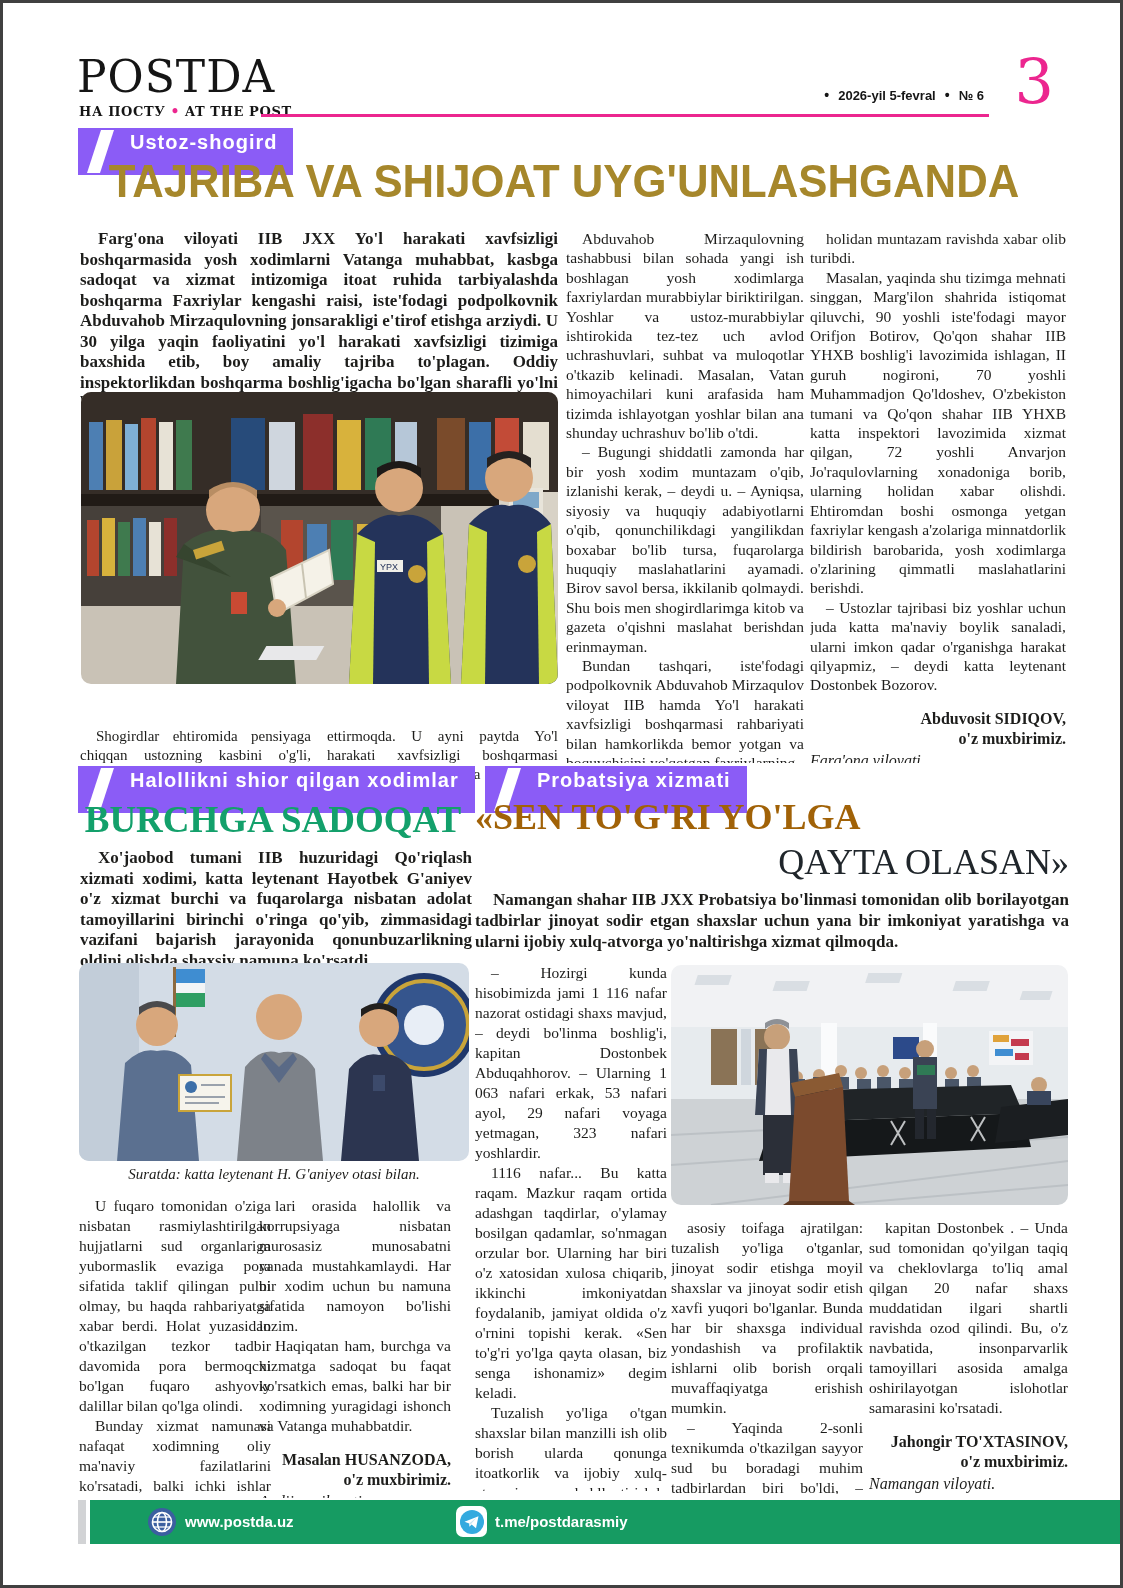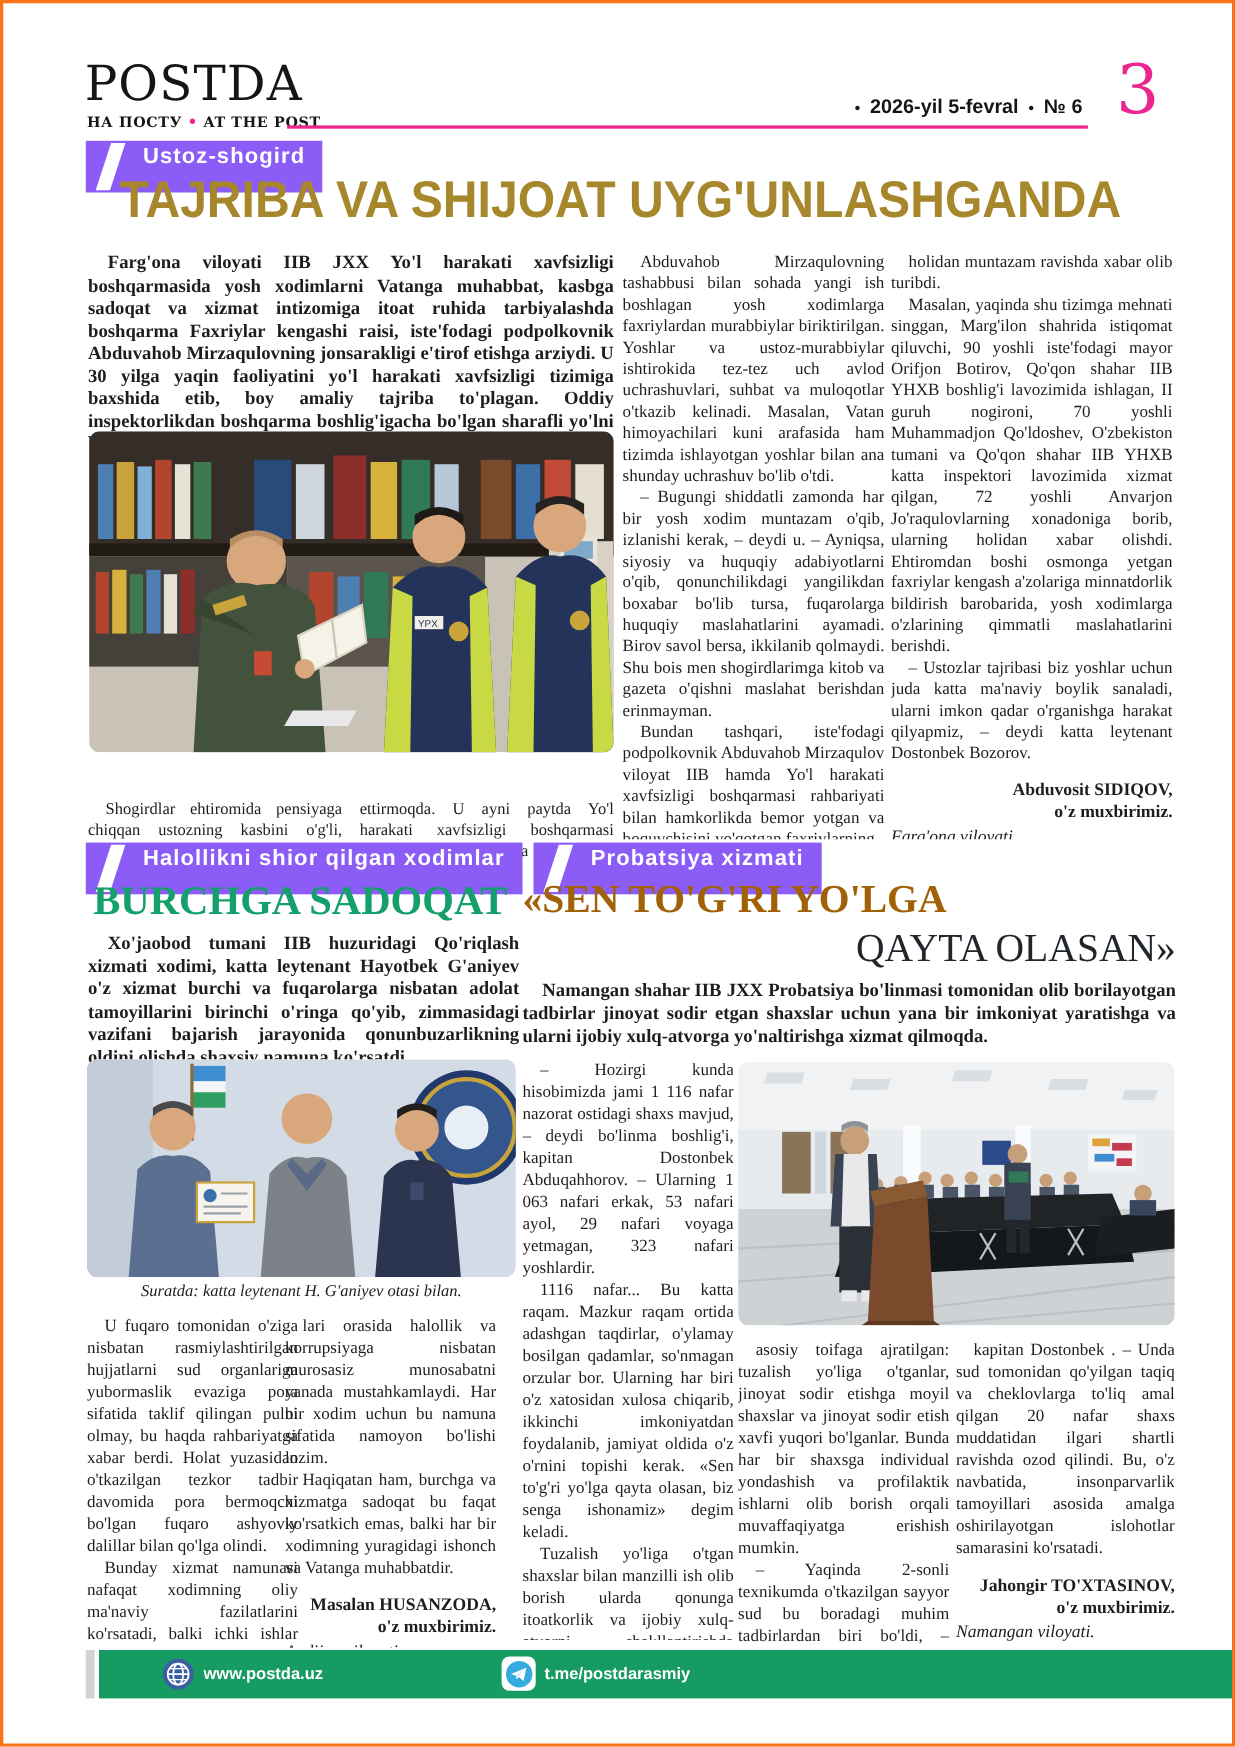--- a/index.html
+++ b/index.html
@@ -1,29 +1,29 @@
 <!DOCTYPE html>
 <html><head>
 <meta charset="utf-8">
 <style>
   html,body{margin:0;padding:0;background:#fff;}
   .page{
     position:relative;width:1123px;height:1588px;background:#fff;
     font-family:"Liberation Serif",serif;color:#1d1d1b;overflow:hidden;
-    box-sizing:border-box;border:3px solid #f97316;
+    box-sizing:border-box;border:3px solid #404040;
   }
   
   .mast-title{position:absolute;left:74px;top:52px;font-family:"DejaVu Serif",serif;
     font-size:44px;line-height:1;letter-spacing:1px;color:#151515;}
   .mast-sub{position:absolute;left:76px;top:100px;font-family:"DejaVu Serif",serif;
     font-size:13px;font-weight:bold;letter-spacing:.6px;color:#151515;}
   .mast-sub .pinkdot::before{content:"\2022";color:#ec268f;margin:0 5px;font-size:14px;}
   .pink-rule{position:absolute;left:258px;top:111px;width:728px;height:3px;background:#ec268f;}
   .dateline{position:absolute;top:84px;right:136px;font-family:"Liberation Sans",sans-serif;
-    font-size:18px;font-weight:bold;color:#151515;white-space:nowrap;}
+    font-size:13px;font-weight:bold;color:#151515;white-space:nowrap;}
   .dateline .dot::before{content:"\2022";margin:0 9px;font-size:14px;}
   .page-num{position:absolute;top:48px;right:66px;font-family:"DejaVu Serif",serif;
     font-size:62px;line-height:1;color:#ec268f;}
   
   .label{position:absolute;height:47px;background:#8b5cf6;color:#fff;
     font-family:"Liberation Sans",sans-serif;font-weight:bold;font-size:20px;
     line-height:29px;padding:0 16px 0 52px;letter-spacing:1px;}
   .label::before{content:"";position:absolute;left:16px;top:2px;bottom:2px;width:13px;
     background:#fff;transform:skewX(-18deg);}
   

